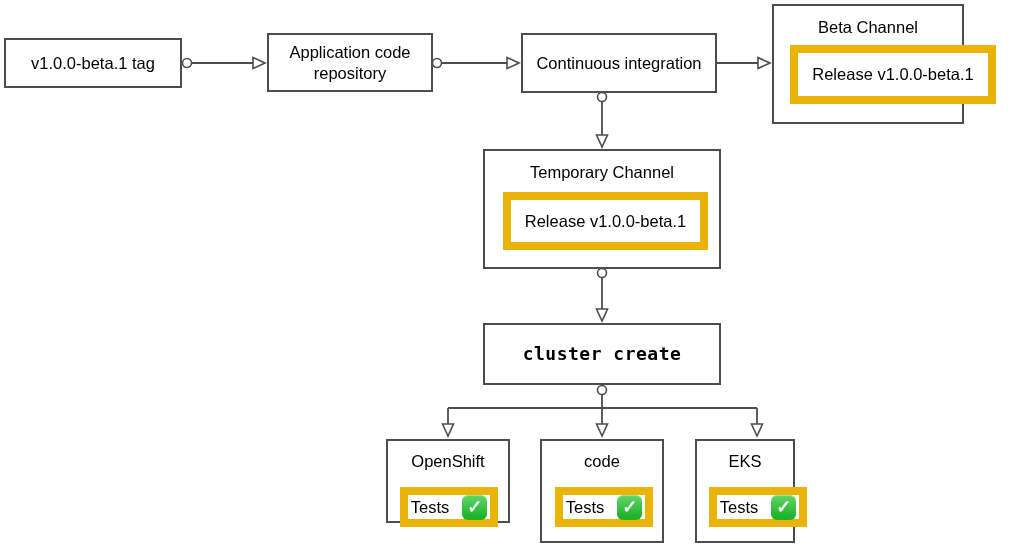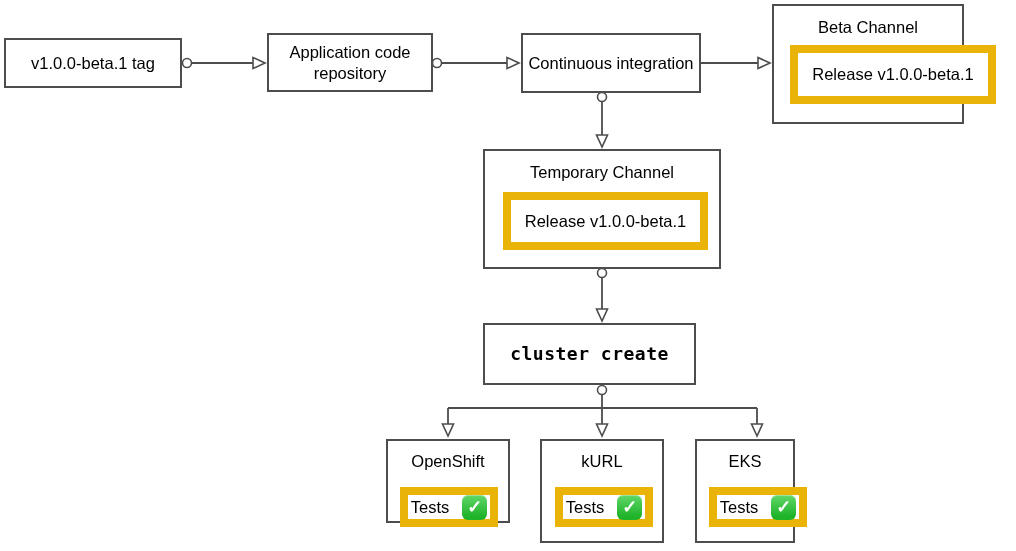--- a/index.html
+++ b/index.html
@@ -122,56 +122,56 @@
   </svg>
 
   <div class="node leaf" style="left:4px; top:38px; width:178px; height:50px;">
     <span>v1.0.0-beta.1 tag</span>
   </div>
 
   <div class="node leaf" style="left:267px; top:33px; width:166px; height:59px;">
     <span>Application code repository</span>
   </div>
 
-  <div class="node leaf" style="left:521px; top:33px; width:180px; height:60px;">
+  <div class="node leaf" style="left:521px; top:33px; width:196px; height:60px;">
     <span>Continuous integration</span>
   </div>
 
   <div class="node" style="left:772px; top:4px; width:192px; height:120px;">
     <div class="group-title">Beta Channel</div>
     <div class="inner-box" style="left:16px; top:39px; width:206px; height:59px;">
       <span>Release v1.0.0-beta.1</span>
     </div>
   </div>
 
   <div class="node" style="left:483px; top:149px; width:238px; height:120px;">
     <div class="group-title">Temporary Channel</div>
     <div class="inner-box" style="left:18px; top:41px; width:205px; height:58px;">
       <span>Release v1.0.0-beta.1</span>
     </div>
   </div>
 
-  <div class="node leaf mono" style="left:483px; top:323px; width:213px; height:62px;">
+  <div class="node leaf mono" style="left:483px; top:323px; width:238px; height:62px;">
     <span>cluster create</span>
   </div>
 
   <div class="node" style="left:386px; top:439px; width:124px; height:84px;">
     <div class="group-title" style="top:11px;">OpenShift</div>
     <div class="inner-box" style="left:12px; top:46px; width:98px; height:40px;">
       <span class="tests-row">
         <span>Tests</span>
         <span class="check-badge">
             <span>✓</span>
           </span>
       </span>
     </div>
   </div>
 
   <div class="node" style="left:540px; top:439px; width:124px; height:104px;">
-    <div class="group-title" style="top:11px;">kURL</div>
+    <div class="group-title" style="top:11px;">code</div>
     <div class="inner-box" style="left:13px; top:46px; width:98px; height:40px;">
       <span class="tests-row">
         <span>Tests</span>
         <span class="check-badge">
             <span>✓</span>
           </span>
       </span>
     </div>
   </div>
 

